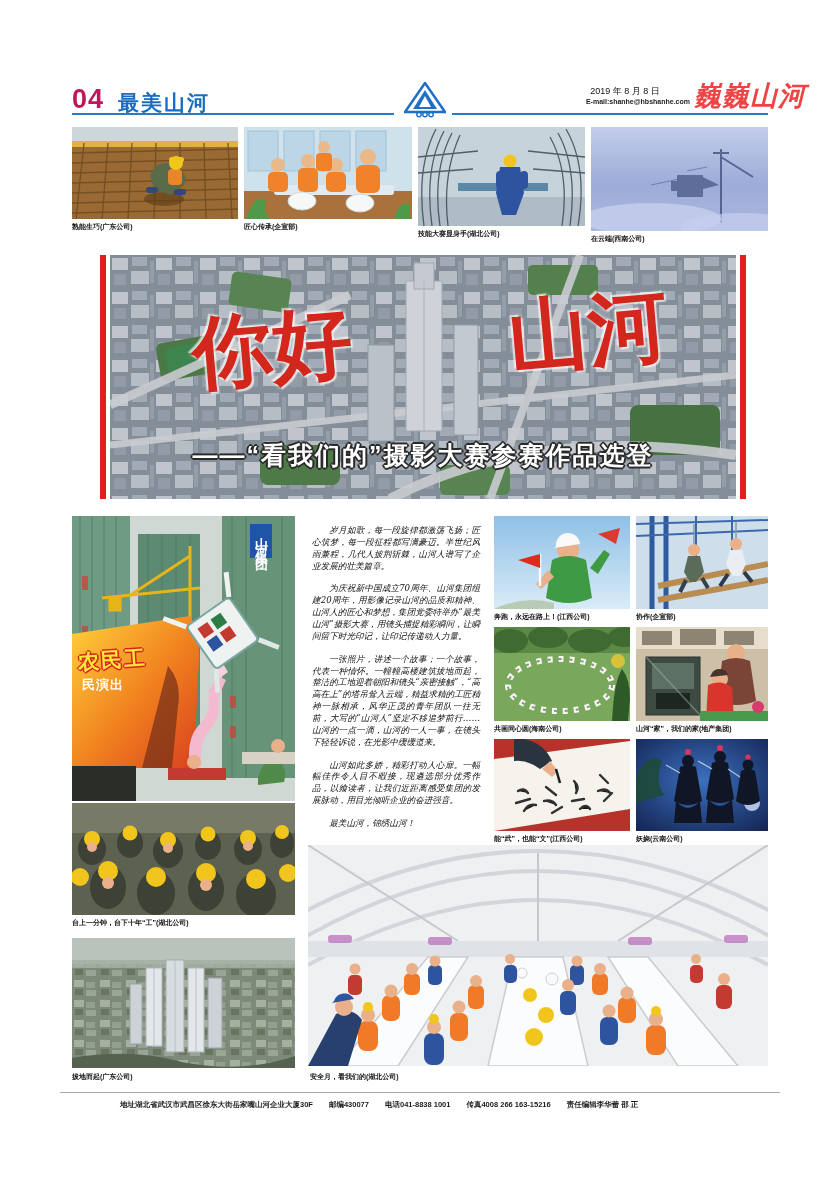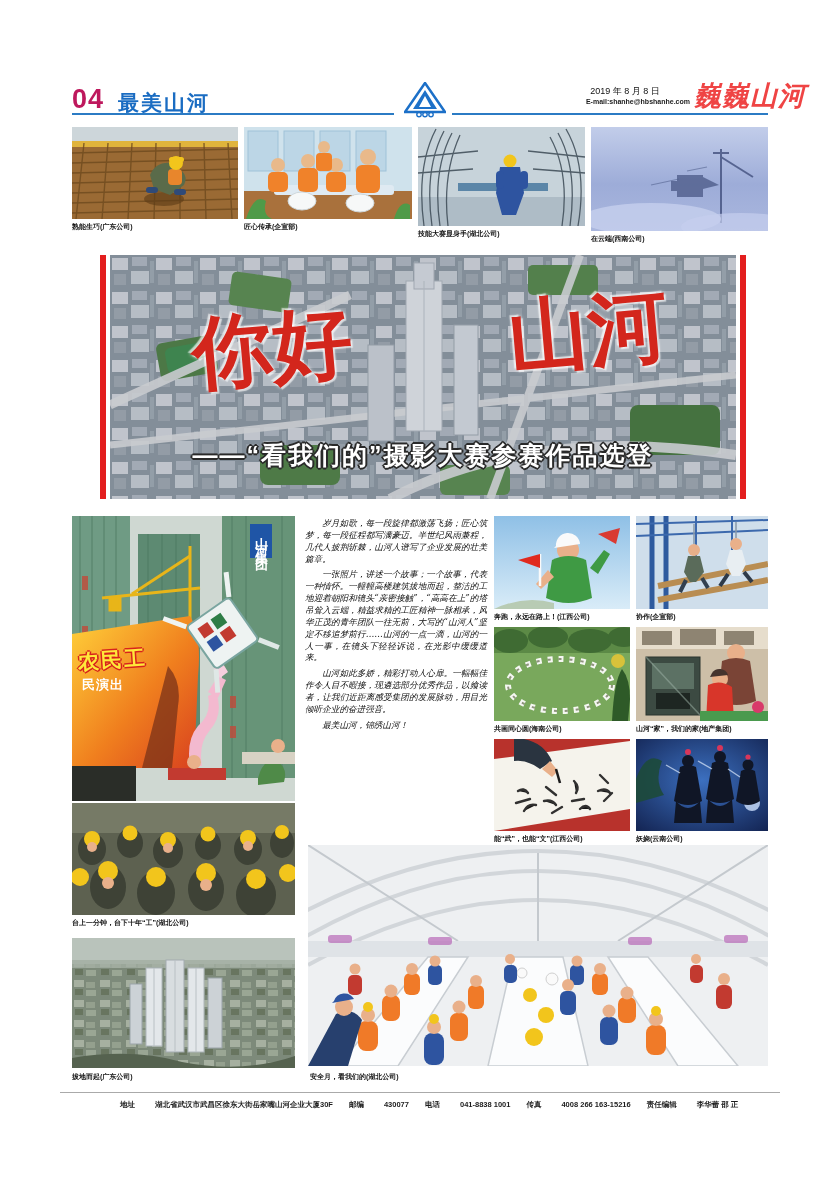--- a/index.html
+++ b/index.html
@@ -39,28 +39,28 @@
     font-size:25px;font-weight:bold;color:#ffffff;letter-spacing:2px;white-space:nowrap;
     text-shadow:-2px 0 0 #2a2a2a,2px 0 0 #2a2a2a,0 -2px 0 #2a2a2a,0 2px 0 #2a2a2a,
                 -1px -1px 0 #2a2a2a,1px 1px 0 #2a2a2a,1px -1px 0 #2a2a2a,-1px 1px 0 #2a2a2a;
   }
   
   .article{
     position:absolute;left:301px;top:514px;width:190px;height:300px;
     font-family:"DejaVu Serif",serif;font-style:italic;font-size:8.6px;line-height:1.38;color:#101010;
     text-align:justify;
   }
-  .article p{margin:4px;text-indent:2em;}
+  .article p{margin:11px;text-indent:2em;}
   
   .frule{position:absolute;left:60px;top:1092px;width:720px;height:1px;background:#aaa;}
   .footer{
     position:absolute;left:120px;top:1100px;width:650px;display:flex;gap:16px;
     font-size:7.5px;font-weight:bold;color:#1c1c1c;white-space:nowrap;
   }
-  .footer .pair{display:flex;gap:20px;}
+  .footer .pair{display:flex;gap:0;}
   .vsign{
     position:absolute;writing-mode:vertical-rl;text-orientation:upright;
     background:transparent;color:#fff;font-weight:bold;font-size:13px;letter-spacing:7px;
   }
   .vsign span{background:#1f55a6;padding:3px 2px;margin-bottom:6px;display:block;}
   .nmg{
     position:absolute;font-weight:bold;color:#ffe83a;font-size:21px;letter-spacing:2px;
     text-shadow:-1.5px 0 #d8231d,1.5px 0 #d8231d,0 -1.5px #d8231d,0 1.5px #d8231d,1px 1px #d8231d;
     transform:rotate(-4deg);white-space:nowrap;
   }
@@ -399,20 +399,21 @@
           <line x1="124" y1="30" x2="124" y2="114"></line>
         </g>
       </g>
       <path d="M0,120 q60,-10 110,4 q60,12 113,-6 l0,12 -223,0 z" fill="#55624f"></path>
     </svg>
   </div>
   <div class="cap" style="left:72px;top:1072px;">拔地而起(广东公司)</div>
 
   <div class="article">
     <p>岁月如歌，每一段旋律都激荡飞扬；匠心筑梦，每一段征程都写满豪迈。半世纪风雨兼程，几代人披荆斩棘，山河人谱写了企业发展的壮美篇章。</p>
+    <p>为庆祝新中国成立70周年、山河集团组建20周年，用影像记录山河的品质和精神、山河人的匠心和梦想，集团党委特举办“最美山河”摄影大赛，用镜头捕捉精彩瞬间，让瞬间留下时光印记，让印记传递动人力量。</p>
     <p>一张照片，讲述一个故事；一个故事，代表一种情怀。一幢幢高楼建筑拔地而起，整洁的工地迎着朝阳和镜头“亲密接触”，“高高在上”的塔吊耸入云端，精益求精的工匠精神一脉相承，风华正茂的青年团队一往无前，大写的“山河人”坚定不移追梦前行……山河的一点一滴，山河的一人一事，在镜头下轻轻诉说，在光影中缓缓道来。</p>
     <p>山河如此多娇，精彩打动人心扉。一幅幅佳作令人目不暇接，现遴选部分优秀作品，以飨读者，让我们近距离感受集团的发展脉动，用目光倾听企业的奋进强音。</p>
     <p>最美山河，锦绣山河！</p>
   </div>
 
   <div class="photo" style="left:494px;top:516px;width:136px;height:93px;">
     <svg viewBox="0 0 136 93" preserveAspectRatio="none">
       <defs>
           <linearGradient id="sky" x1="0" y1="0" x2="0" y2="1">
         <stop offset="0" stop-color="#8fc0e6"></stop>

